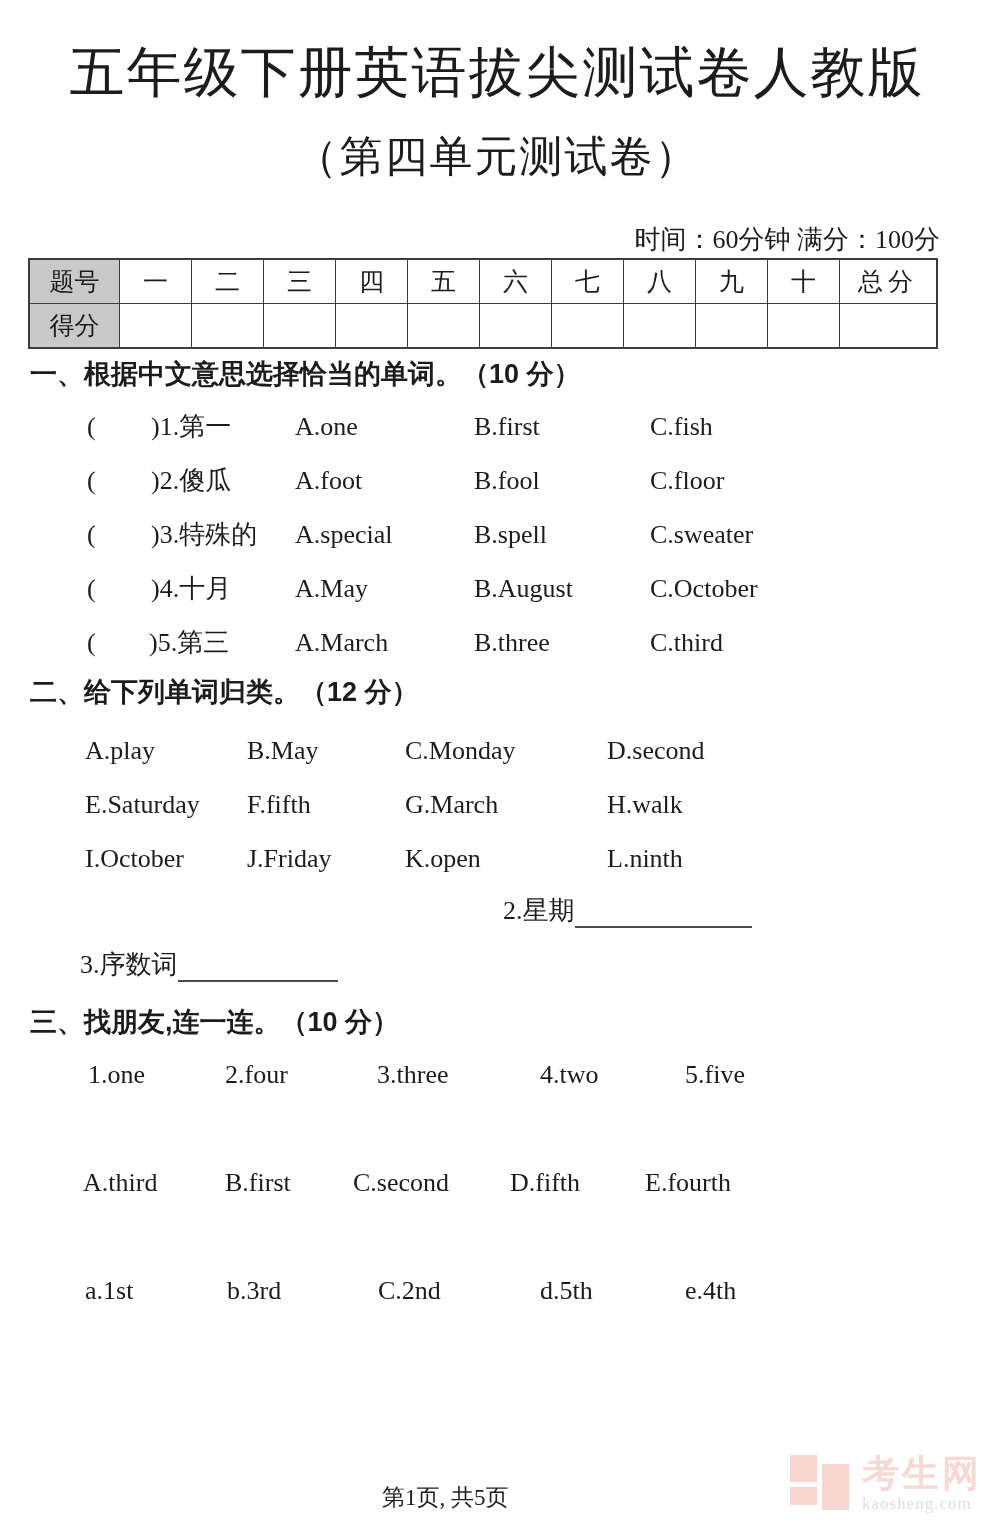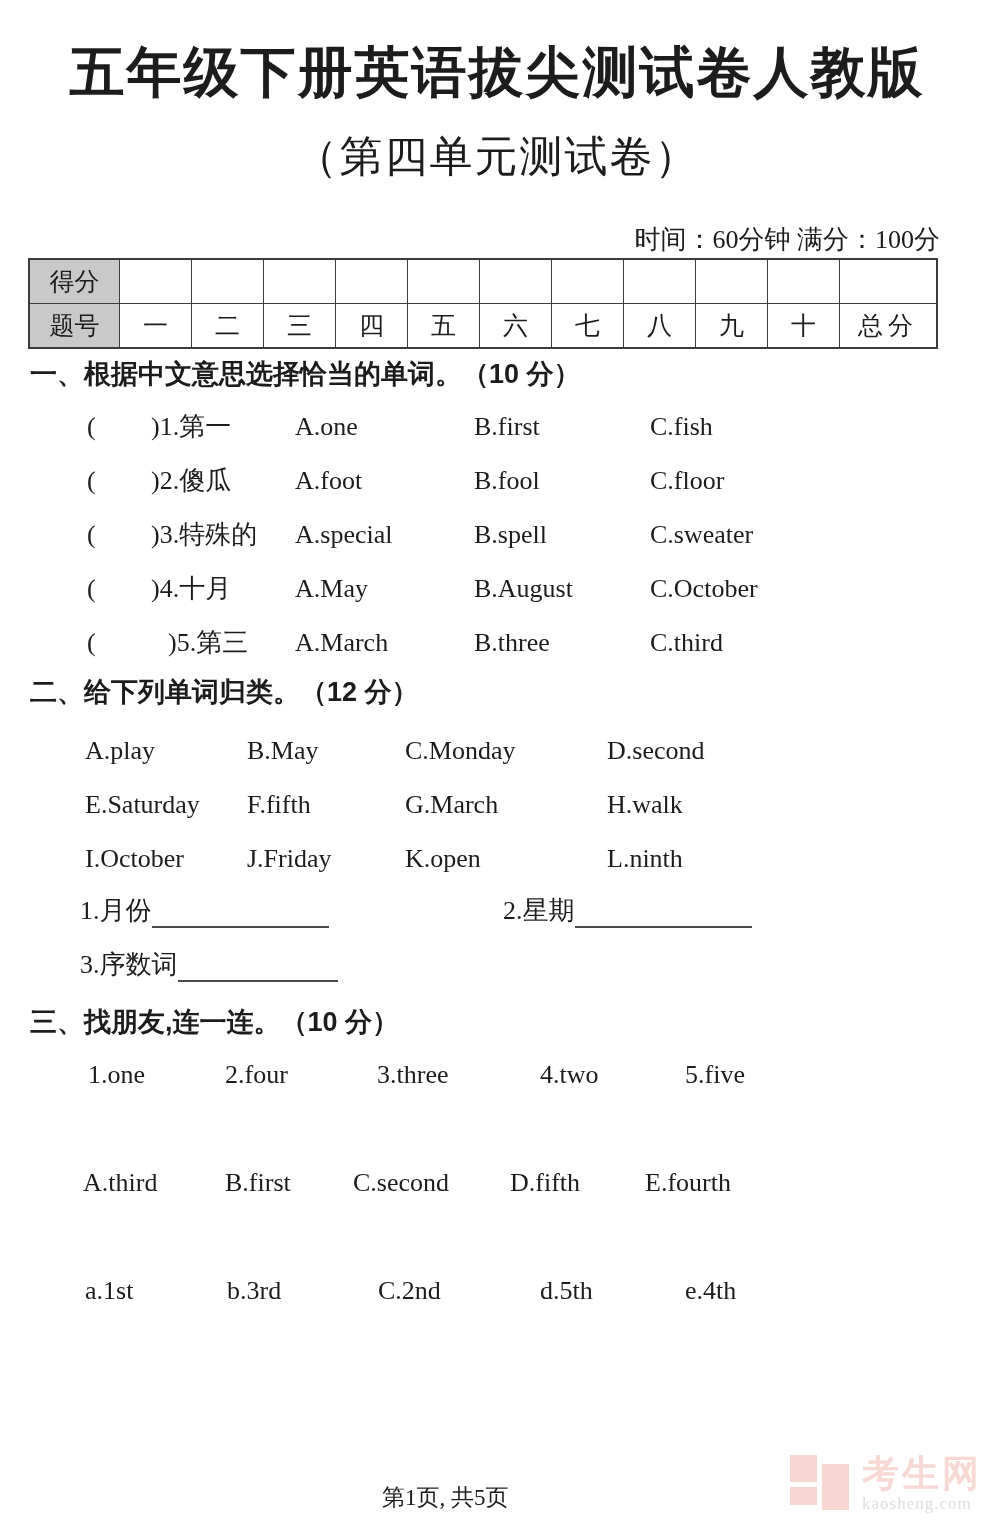--- a/index.html
+++ b/index.html
@@ -4,21 +4,21 @@
 <style>
   html,body { margin:0; padding:0; }
   body {
     width:994px; height:1528px; background:#ffffff; position:relative;
     font-family:"Liberation Serif","DejaVu Serif",serif; color:#1c1c1c;
     overflow:hidden;
   }
   .abs { position:absolute; }
   .title {
     top:36px; left:0; width:100%; text-align:center;
-    font-size:55px; font-weight:700; letter-spacing:2px; white-space:nowrap;
+    font-size:55px; font-weight:400; letter-spacing:2px; white-space:nowrap;
   }
   .subtitle {
     top:128px; left:0; width:100%; text-align:center;
     font-size:43px; font-weight:400; letter-spacing:2px; white-space:nowrap;
   }
   .info { top:222px; right:54px; font-size:26px; white-space:nowrap; }
   .info .part2 { }
 
   table.score { position:absolute; top:258px; left:28px; border-collapse:collapse;
     border:2.5px solid #3c3c3c; }
@@ -63,47 +63,47 @@
 <div class="abs subtitle">（第四单元测试卷）</div>
 
 <div class="abs info">
   <span>时间：60分钟</span>
   <span class="part2">满分：100分</span>
 </div>
 
 <table class="score">
   <tbody>
       <tr>
-    <td class="lbl">得分</td>
-    <td class="col"></td>
-    <td class="col"></td>
-    <td class="col"></td>
-    <td class="col"></td>
-    <td class="col"></td>
-    <td class="col"></td>
-    <td class="col"></td>
-    <td class="col"></td>
-    <td class="col"></td>
-    <td class="col"></td>
-    <td class="col-total"></td>
-  </tr>
-  <tr>
     <td class="lbl">题号</td>
     <td class="col">一</td>
     <td class="col">二</td>
     <td class="col">三</td>
     <td class="col">四</td>
     <td class="col">五</td>
     <td class="col">六</td>
     <td class="col">七</td>
     <td class="col">八</td>
     <td class="col">九</td>
     <td class="col">十</td>
     <td class="col-total">总分</td>
   </tr>
+  <tr>
+    <td class="lbl">得分</td>
+    <td class="col"></td>
+    <td class="col"></td>
+    <td class="col"></td>
+    <td class="col"></td>
+    <td class="col"></td>
+    <td class="col"></td>
+    <td class="col"></td>
+    <td class="col"></td>
+    <td class="col"></td>
+    <td class="col"></td>
+    <td class="col-total"></td>
+  </tr>
 </tbody>
   </table>
 
 <div class="abs sec-heading" style="top:356px">一、根据中文意思选择恰当的单词。（10 分）</div>
 
 <div class="abs row" style="top:410px">
   <span style="left:87px">(</span>
   <span style="left:151px"><span>)</span><span>1.第一</span></span>
   <span style="left:295px">A.one</span>
   <span style="left:474px">B.first</span>
@@ -125,21 +125,21 @@
 </div>
 <div class="abs row" style="top:572px">
   <span style="left:87px">(</span>
   <span style="left:151px"><span>)</span><span>4.十月</span></span>
   <span style="left:295px">A.May</span>
   <span style="left:474px">B.August</span>
   <span style="left:650px">C.October</span>
 </div>
 <div class="abs row" style="top:626px">
   <span style="left:87px">(</span>
-  <span style="left:168px"><span>)</span><span>5.第三</span></span>
+  <span style="left:149px"><span>)</span><span>5.第三</span></span>
   <span style="left:295px">A.March</span>
   <span style="left:474px">B.three</span>
   <span style="left:650px">C.third</span>
 </div>
 
 <div class="abs sec-heading" style="top:674px">二、给下列单词归类。（12 分）</div>
 
 <div class="abs row" style="top:734px">
   <span style="left:85px">A.play</span>
   <span style="left:247px">B.May</span>
@@ -153,24 +153,20 @@
   <span style="left:607px">H.walk</span>
 </div>
 <div class="abs row" style="top:842px">
   <span style="left:85px">I.October</span>
   <span style="left:247px">J.Friday</span>
   <span style="left:405px">K.open</span>
   <span style="left:607px">L.ninth</span>
 </div>
 
 <div class="abs row" style="top:894px; height:42px">
-  <span class="blank-group" style="left:80px">
-    <span class="blank-label">1.月份</span>
-    <span class="blank-line"></span>
-  </span>
   <span class="blank-group" style="left:503px">
     <span class="blank-label">2.星期</span>
     <span class="blank-line"></span>
   </span>
 </div>
 <div class="abs row" style="top:948px; height:42px">
   <span class="blank-group" style="left:80px">
     <span class="blank-label">3.序数词</span>
     <span class="blank-line" style="width:160px"></span>
   </span>

